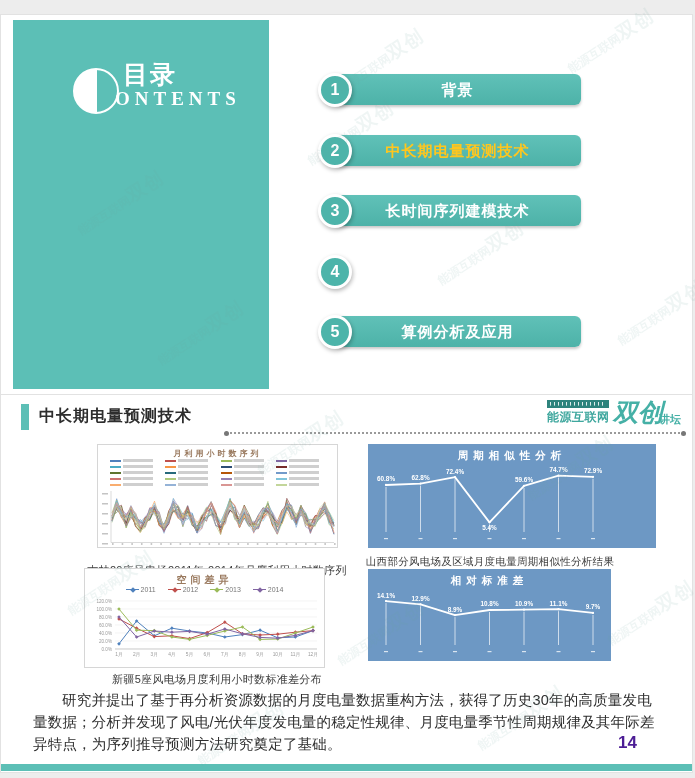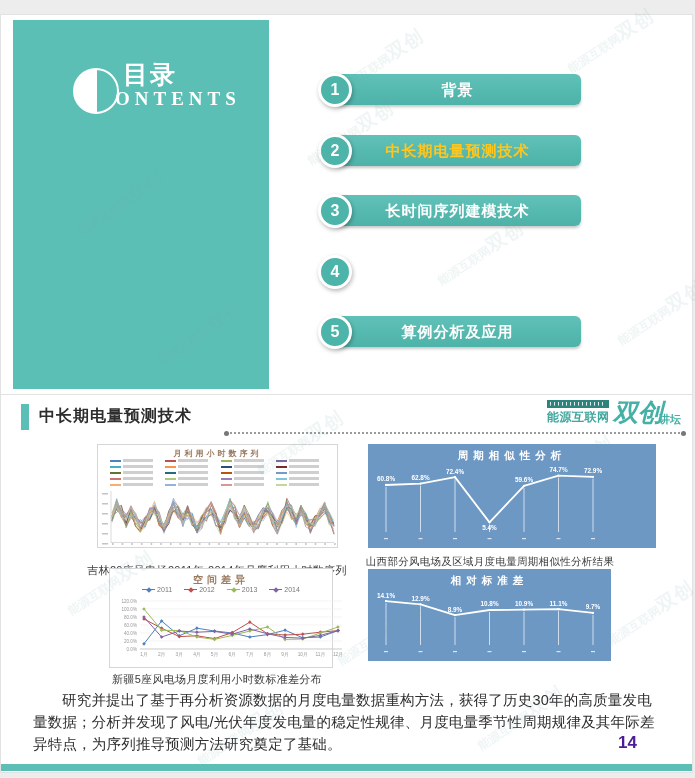--- a/index.html
+++ b/index.html
@@ -49,21 +49,21 @@
   .hd-brand{position:absolute;left:66px;top:-3px;font-size:25px;font-weight:bold;color:#45B0A6;font-style:italic;}
   .hd-suffix{position:absolute;left:112px;top:13px;font-size:11px;color:#45B0A6;font-weight:bold;}
   .hd-dots{position:absolute;left:225px;top:37px;width:458px;border-top:2px dotted #9a9a9a;height:0;}
   .hd-dot{position:absolute;top:-3px;width:5px;height:5px;border-radius:50%;background:#777;}
   .hd-dot.l{left:-2px}.hd-dot.r{right:-2px}
 
   .card{position:absolute;box-sizing:border-box;text-decoration:underline;}
   .card.white{background:#fff;border:1px solid #d6d6d6;}
   .card.blue{background:#6D98C4;}
   .c1{left:96px;top:49px;width:241px;height:104px;}
-  .c2{left:108px;top:173px;width:224px;height:100px;}
+  .c2{left:83px;top:173px;width:241px;height:100px;}
   .c3{left:367px;top:49px;width:288px;height:104px;}
   .c4{left:367px;top:174px;width:243px;height:92px;}
   .caption{position:absolute;font-size:11px;color:#3c3c3c;text-align:center;letter-spacing:.3px;}
   .cap1{left:36px;top:160px;width:360px;margin-top:8px;}
   .cap2{left:36px;top:277px;width:360px;}
   .cap3{left:344px;top:160px;width:290px;font-size:10.5px;}
   .cap4{left:344px;top:271px;width:290px;font-size:10.5px;}
 
   .c-title-brown{position:absolute;left:0;right:0;top:3px;text-align:center;
                  font-size:8px;letter-spacing:3px;color:#9a7a5f;font-weight:bold;}

